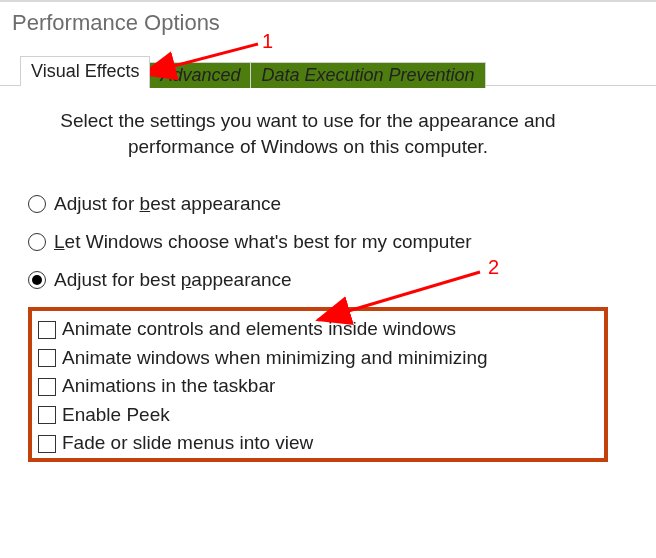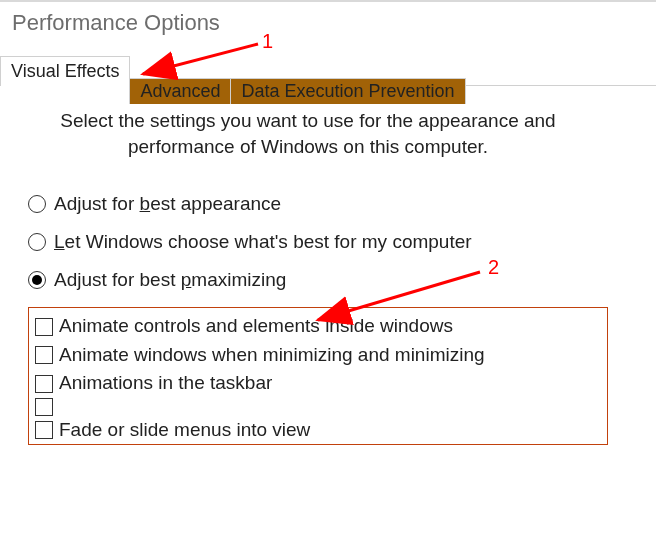--- a/index.html
+++ b/index.html
@@ -19,21 +19,21 @@
       padding: 8px 12px 18px 12px;
       color: #6d6d6d;
       font-size: 22px;
       font-weight: 400;
       border-top: 2px solid #d9d9d9;
       background: #fff;
     }
     .tabstrip {
       display: flex;
       align-items: flex-end;
-      padding-left: 0;
+      padding-left: 20px;
       height: 32px;
     }
     .tab {
       font-size: 18px;
       color: #222;
       padding: 4px 10px 4px 10px;
       border: 1px solid #d0d0d0;
       border-bottom: none;
       background: #fff;
       margin-right: -1px;
@@ -41,24 +41,25 @@
       cursor: default;
     }
     .tab.active {
       border-top: 1px solid #d0d0d0;
       border-left: 1px solid #d0d0d0;
       border-right: 1px solid #d0d0d0;
       z-index: 2;
       background: #fff;
     }
     .tab:not(.active) {
-      background: #a16207;
-      top: 18px;
+      background: #4d7c0f;
+      top: 2px;
       padding-top: 2px;
       padding-bottom: 2px;
+      font-style: italic;
     }
     .tabpanel-border {
       border-top: 1px solid #d0d0d0;
       margin-top: -1px;
     }
     .tabpanel {
       padding: 22px 28px 0 28px;
       text-align: center;
     }
     .desc {
@@ -88,21 +89,21 @@
     .radio.selected::after {
       content: "";
       width: 10px; height: 10px;
       background: #000;
       border-radius: 50%;
       display: block;
     }
     .ul { text-decoration: underline; }
     .listbox {
       margin-top: 6px;
-      border: 1px solid #c2410c;
+      border: 4px solid #c2410c;
       padding: 4px 6px 0 6px;
       max-width: 580px;
     }
     .check-row {
       display: flex;
       align-items: center;
       font-size: 19px;
       line-height: 1.5;
       cursor: default;
     }
@@ -150,41 +151,42 @@
         <span><span>Adjust for </span><span class="ul">b</span><span>est appearance</span></span>
       </div>
 
       <div class="radio-row">
         <span class="radio"></span>
         <span><span></span><span class="ul">L</span><span>et Windows choose what's best for my computer</span></span>
       </div>
 
       <div class="radio-row">
         <span class="radio selected"></span>
-        <span><span>Adjust for best </span><span class="ul">p</span><span>maximizing</span></span>
+        <span><span>Adjust for best </span><span class="ul">p</span><span>appearance</span></span>
       </div>
 
 
     </div>
 
     <div class="listbox">
       <div class="check-row">
         <span class="checkbox"></span>
         <span>Animate controls and elements inside windows</span>
       </div>
       <div class="check-row">
         <span class="checkbox"></span>
         <span>Animate windows when minimizing and minimizing</span>
       </div>
       <div class="check-row">
         <span class="checkbox"></span>
         <span>Animations in the taskbar</span>
       </div>
       <div class="check-row">
         <span class="checkbox"></span>
+        <span>Enable Peek</span>
       </div>
       <div class="check-row">
         <span class="checkbox"></span>
         <span>Fade or slide menus into view</span>
       </div>
     </div>
   </div>
 </div>
 
 <svg class="anno-svg" width="656" height="558">

